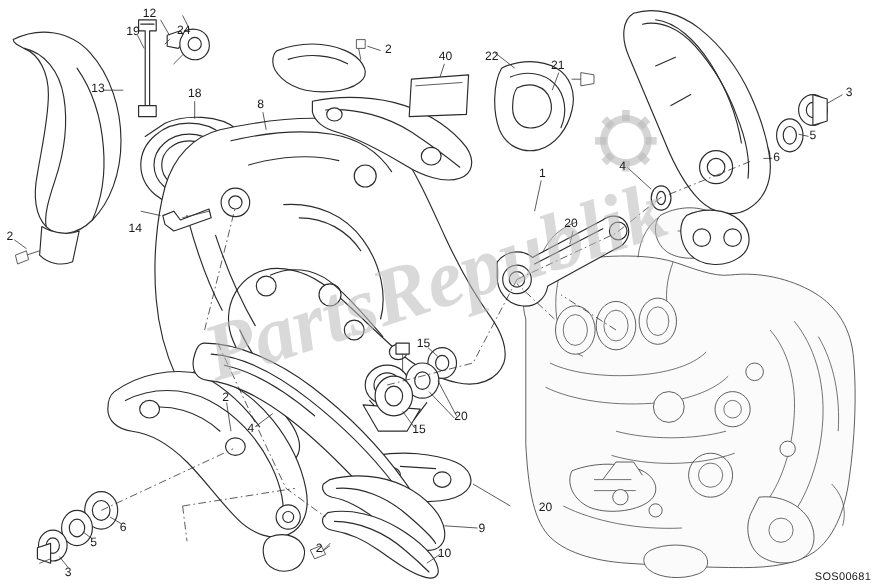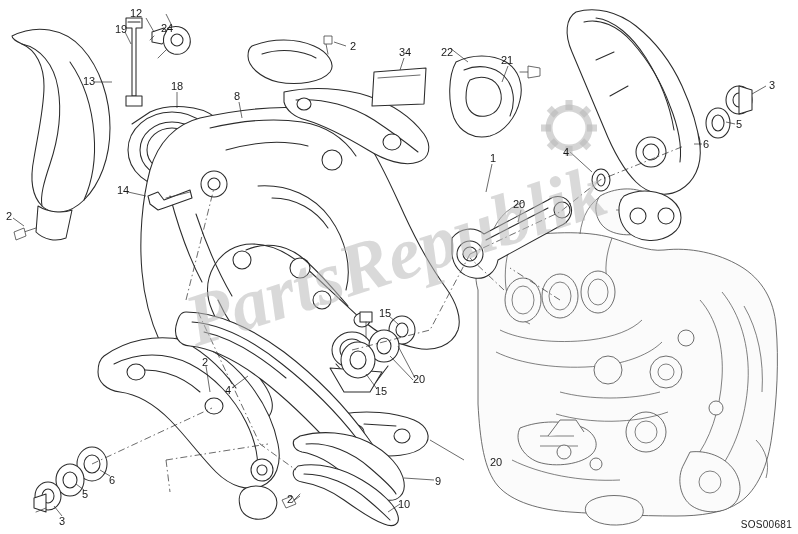--- a/index.html
+++ b/index.html
@@ -382,32 +382,32 @@
         <rect x="18" y="-3.5" width="10" height="7" transform="rotate(45)"></rect>
       </g>
       <circle cx="0" cy="0" r="8" fill="#ffffff"></circle>
     </g>
   </svg>
 
   <div class="callout" style="left:167px; top:8px;margin-top:20px;">24</div>
   <div class="callout" style="left:136px; top:13px;">12</div>
   <div class="callout" style="left:121px; top:29px;">19</div>
   <div class="callout" style="left:353px; top:46px;">2</div>
-  <div class="callout" style="left:405px; top:52px;">34</div>
+  <div class="callout" style="left:405px; top:52px;">40</div>
   <div class="callout" style="left:447px; top:52px;">22</div>
   <div class="callout" style="left:507px; top:60px;">21</div>
   <div class="callout" style="left:772px; top:85px;">3</div>
   <div class="callout" style="left:89px;  top:81px;">13</div>
   <div class="callout" style="left:177px; top:86px;">18</div>
   <div class="callout" style="left:237px; top:96px;">8</div>
   <div class="callout" style="left:739px; top:124px;">5</div>
   <div class="callout" style="left:706px; top:144px;">6</div>
   <div class="callout" style="left:566px; top:152px;">4</div>
   <div class="callout" style="left:493px; top:158px;">1</div>
-  <div class="callout" style="left:123px; top:190px;">14</div>
+  <div class="callout" style="left:123px; top:208px;">14</div>
   <div class="callout" style="left:519px; top:204px;">20</div>
   <div class="callout" style="left:9px;   top:216px;">2</div>
   <div class="callout" style="left:385px; top:313px;">15</div>
   <div class="callout" style="left:205px; top:362px;">2</div>
   <div class="callout" style="left:419px; top:379px;">20</div>
   <div class="callout" style="left:381px; top:391px;">15</div>
   <div class="callout" style="left:228px; top:390px;">4</div>
   <div class="callout" style="left:468px; top:462px;margin-left:28px;">20</div>
   <div class="callout" style="left:438px; top:481px;">9</div>
   <div class="callout" style="left:112px; top:480px;">6</div>

